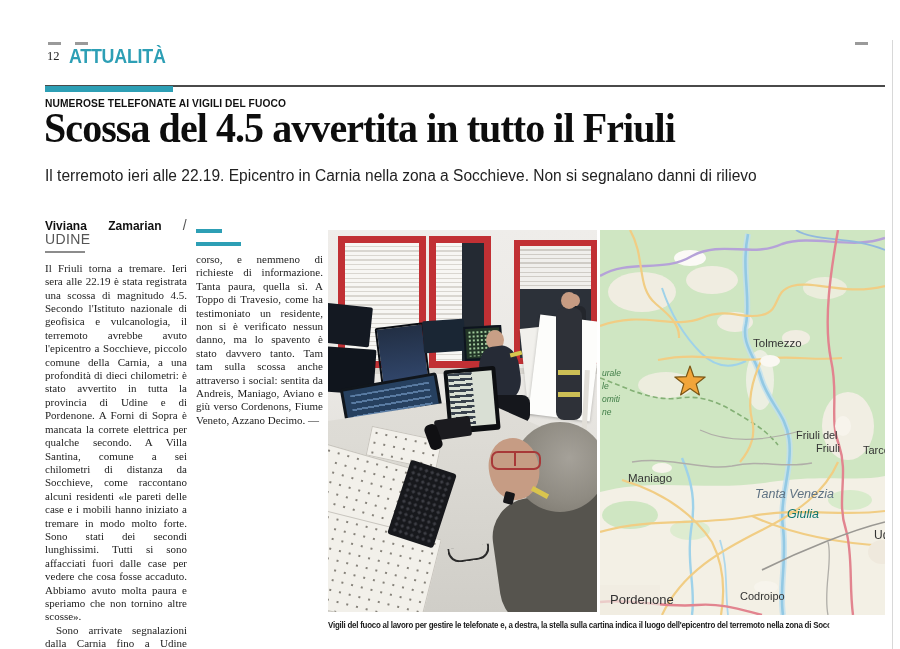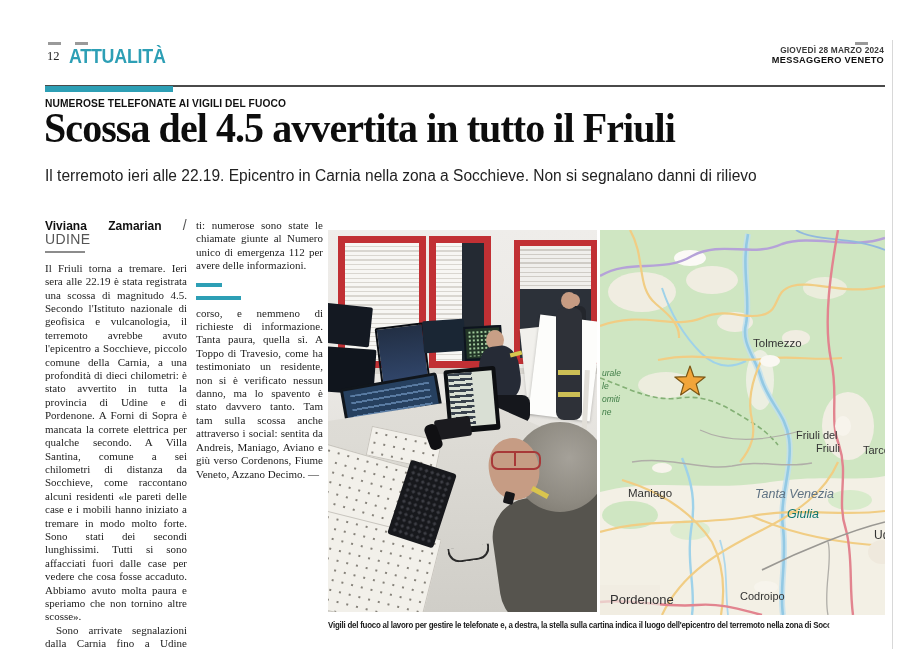--- a/index.html
+++ b/index.html
@@ -108,21 +108,21 @@
   .watch{left:176px;top:262px;width:10px;height:12px;background:#17171a;border-radius:2px;transform:rotate(14deg);}
 
   
   .map{position:absolute;left:600px;top:230px;width:285px;height:385px;overflow:hidden;background:#cfe6c2;}
   .map svg{position:absolute;left:0;top:0;width:100%;height:100%;}
   .map-label{position:absolute;font-family:"Liberation Sans",sans-serif;color:#333;white-space:nowrap;}
   .lbl-tolmezzo{left:153px;top:107px;font-size:11.5px;}
   .lbl-gemona1{left:196px;top:199px;font-size:11px;}
   .lbl-gemona2{left:216px;top:212px;font-size:11px;}
   .lbl-tarce{left:263px;top:214px;font-size:11px;}
-  .lbl-maniago{left:28px;top:257px;font-size:11.5px;}
+  .lbl-maniago{left:28px;top:242px;font-size:11.5px;}
   .lbl-region1{left:155px;top:257px;font-size:12.5px;font-style:italic;color:#5f7283;}
   .lbl-region2{left:187px;top:277px;font-size:12.5px;font-style:italic;color:#0f766e;}
   .lbl-ud{left:274px;top:298px;font-size:12px;}
   .lbl-pordenone{left:10px;top:362px;font-size:13px;}
   .lbl-codroipo{left:140px;top:360px;font-size:11px;}
   .lbl-park{left:2px;font-size:8.5px;font-style:italic;color:#3f7d46;}
   .lbl-park1{top:138px;} .lbl-park2{top:151px;} .lbl-park3{top:164px;} .lbl-park4{top:177px;}
 
   
   .caption{position:absolute;left:328px;top:620px;width:557px;overflow:hidden;
@@ -134,43 +134,38 @@
 
 <div class="page">
 
   <div class="mark" style="left:48px"></div>
   <div class="mark" style="left:75px"></div>
   <div class="mark" style="left:855px"></div>
   <div class="edge-line"></div>
 
   <div class="page-number">12</div>
   <div class="section-title">ATTUALITÀ</div>
-  <div class="dateline">
-    <div class="date">GIOVEDÌ 28 MARZO 2024</div>
-    <div class="masthead">MESSAGGERO VENETO</div>
-  </div>
   <div class="header-rule"></div>
   <div class="accent-bar"></div>
 
   <div class="kicker">NUMEROSE TELEFONATE AI VIGILI DEL FUOCO</div>
   <h1 class="headline" style="margin:0">Scossa del 4.5 avvertita in tutto il Friuli</h1>
   <div class="subhead">Il terremoto ieri alle 22.19. Epicentro in Carnia nella zona a Socchieve. Non si segnalano danni di rilievo</div>
 
   <div class="col col1">
     <div class="byline-line">
       <span class="byline-name">Viviana Zamarian</span>
       <span class="byline-place">/ UDINE</span>
     </div>
     <div class="byline-rule"></div>
     <p>Il Friuli torna a tremare. Ieri sera alle 22.19 è stata registrata una scossa di magnitudo 4.5. Secondo l'Istituto nazionale di geofisica e vulcanologia, il terremoto avrebbe avuto l'epicentro a Socchieve, piccolo comune della Carnia, a una profondità di dieci chilometri: è stato avvertito in tutta la provincia di Udine e di Pordenone. A Forni di Sopra è mancata la correte elettrica per qualche secondo. A Villa Santina, comune a sei chilometri di distanza da Socchieve, come raccontano alcuni residenti «le pareti delle case e i mobili hanno iniziato a tremare in modo molto forte. Sono stati dei secondi lunghissimi. Tutti si sono affacciati fuori dalle case per vedere che cosa fosse accaduto. Abbiamo avuto molta paura e speriamo che non tornino altre scosse».</p>
     <p class="indent">Sono arrivate segnalazioni dalla Carnia fino a Udine passando per la zona del Collinare e del Codroipese. Nessuno ha segnalato danni a edifici pubblici o priva-</p>
   </div>
 
   <div class="col col2">
-    <p>ti: numerose sono state le chiamate giunte al Numero unico di emergenza 112 per avere delle informazioni.</p>
     <div class="pullquote">
       <div class="pq-bar-top"></div>
       <div class="pq-bar-bottom"></div>
     </div>
     <p>corso, e nemmeno di richieste di informazione. Tanta paura, quella sì. A Toppo di Travesio, come ha testimoniato un residente, non si è verificato nessun danno, ma lo spavento è stato davvero tanto. Tam tam sulla scossa anche attraverso i social: sentita da Andreis, Maniago, Aviano e giù verso Cordenons, Fiume Veneto, Azzano Decimo. —</p>
 
   </div>
 
   <div class="photo">
     <div class="window w1"></div>

